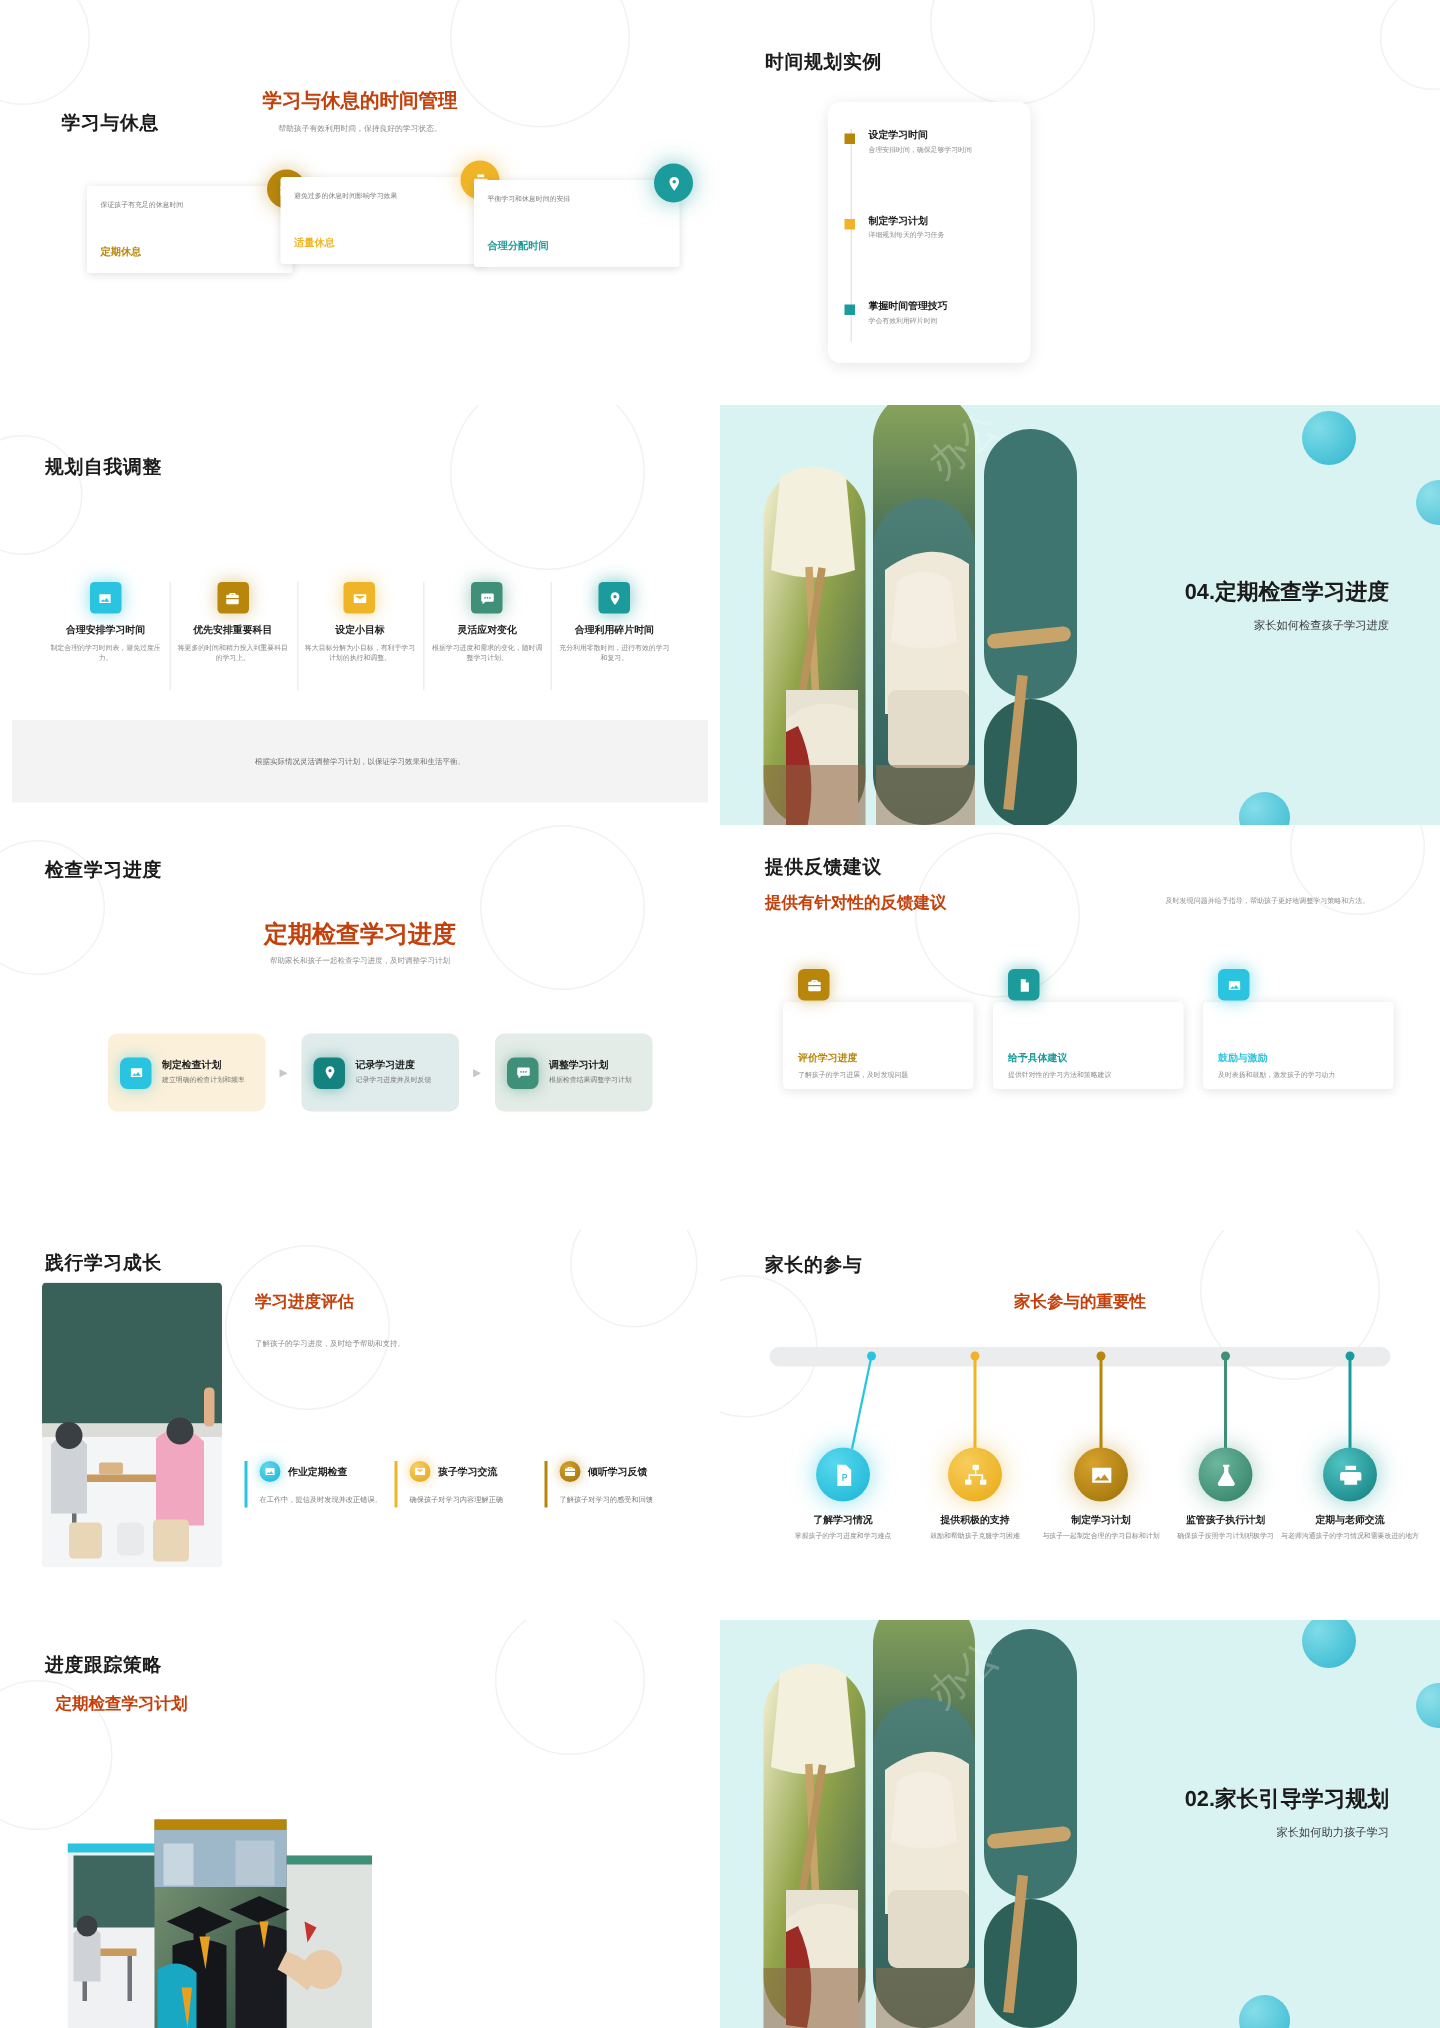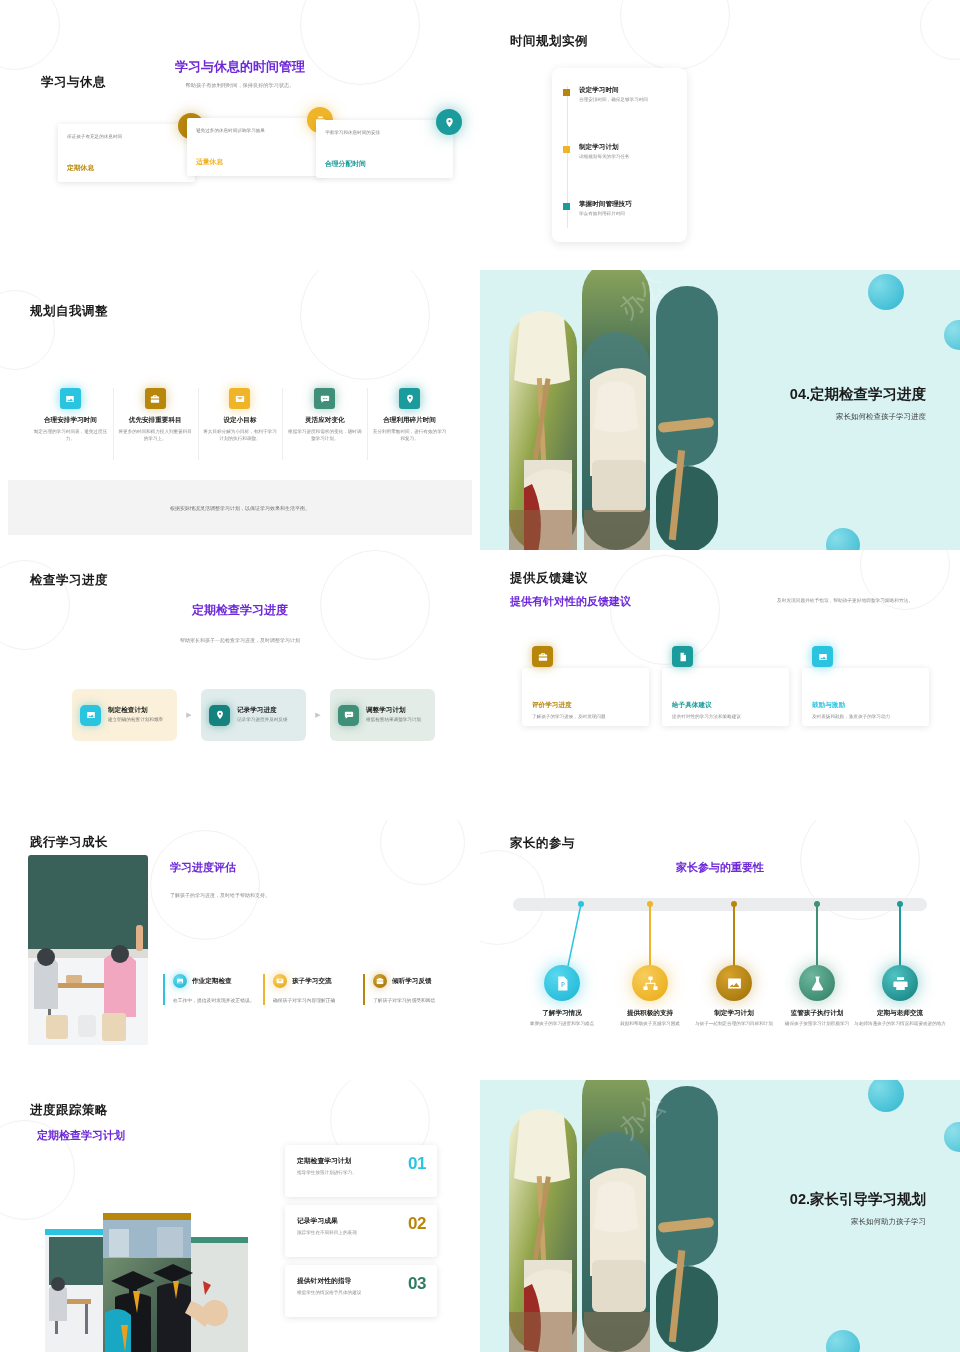--- a/index.html
+++ b/index.html
@@ -7,21 +7,21 @@
   body{
     width:960px; height:1352px;
     font-family:"Liberation Sans","DejaVu Sans",sans-serif;
     color:#222; overflow:hidden; position:relative;
   }
   .grid{ display:grid; grid-template-columns:480px 480px;
          grid-template-rows:270px 280px 270px 260px 272px; width:960px; height:1352px; }
   .slide{ position:relative; overflow:hidden; background:#fff; }
 
   .stitle{ font-size:12.5px; font-weight:bold; color:#1b1b1b; letter-spacing:.5px; }
-  .htitle{ font-weight:bold; color:#6d28d9; }
+  .htitle{ font-weight:bold; color:#c2410c; }
   .sub{ color:#8b8b8b; }
 
   
   .deco{ position:absolute; border:1px solid #f2f2f2; border-radius:50%; pointer-events:none; }
 
   
   .s1-h{ position:absolute; left:41px; top:33px;margin-top:41px; }
   .s1-t{ position:absolute; left:0; right:0; top:58px; text-align:center; font-size:13px; }
   .s1-s{ position:absolute; left:0; right:0; top:82px; text-align:center; font-size:5.2px; }
   .s1-cards{ position:absolute; left:58px; top:118px; width:370px; height:68px; }
@@ -59,21 +59,21 @@
 
   
   .hero{ background:#d9f3f2; }
   .hero .ht{ position:absolute; right:34px; font-size:14.5px; font-weight:bold; color:#1b1b1b; text-align:right;}
   .hero .hs{ position:absolute; right:34px; font-size:7.5px; color:#3b3b3b; text-align:right;}
   .hero-img{ position:absolute; left:26px; top:0; width:240px; height:100%; }
   .blob{ position:absolute; border-radius:50%; }
 
   
   .s5-h{ position:absolute; left:30px; top:22px; }
-  .s5-t{ position:absolute; left:0; right:0; top:52px; text-align:center; font-size:12px; }
+  .s5-t{ position:absolute; left:0; right:0; top:63px; text-align:center; font-size:16px; }
   .s5-s{ position:absolute; left:0; right:0; top:87px; text-align:center; font-size:5px; }
   .s5-flow{ position:absolute; left:72px; top:139px; display:flex; align-items:center; }
   .s5-card{ width:105px; height:52px; border-radius:6px; display:flex; align-items:center;
             padding:0 8px; }
   .s5-ico{ width:21px; height:21px; border-radius:5px; flex:0 0 21px; margin-right:7px;
            display:flex; align-items:center; justify-content:center; color:#fff; }
   .s5-ct{ font-size:6.6px; font-weight:bold; }
   .s5-cd{ font-size:4.6px; color:#777; margin-top:2px; line-height:1.5; }
   .s5-arrow{ width:24px; text-align:center; color:#c7c7c7; font-size:7px; }
 
@@ -575,37 +575,20 @@
         <path d="M112 102 q17-8 34 0 v65 h-34z" fill="#1a1b20"></path>
         <path d="M128 96 l3 18 3-18z" fill="#e8a020"></path>
         <path d="M60 128 q14-9 26 2 v37 H60z" fill="#19a8c4"></path>
         <path d="M146 116 q14 4 20 16 l-6 10 q-12-10-20-14z" fill="#e8c9a8"></path>
         <circle cx="170" cy="128" r="13" fill="#e8c9a8"></circle>
         <path d="M158 96 l8 4-6 10z" fill="#c4342a"></path>
         <path d="M76 140 l4 27 3-27z" fill="#e8a020"></path>
       </svg>
     </div>
 
-    <div class="s9-list">
-      <div class="s9-card">
-        <div class="s9-ct">定期检查学习计划</div>
-        <div class="s9-cd">指导学生按照计划进行学习。</div>
-        <div class="s9-num" style="color:#2bc4e0;">01</div>
-      </div>
-      <div class="s9-card">
-        <div class="s9-ct">记录学习成果</div>
-        <div class="s9-cd">跟踪学生在不同科目上的表现</div>
-        <div class="s9-num" style="color:#b8860b;">02</div>
-      </div>
-      <div class="s9-card">
-        <div class="s9-ct">提供针对性的指导</div>
-        <div class="s9-cd">根据学生的情况给予具体的建议</div>
-        <div class="s9-num" style="color:#2f7d5f;">03</div>
-      </div>
-    </div>
   </div>
 
   <div class="slide hero">
     <div class="hero-img">
       <svg width="240" height="272" viewBox="0 0 240 272" preserveAspectRatio="none">
         <defs>
           <linearGradient id="g5a" x1="0" y1="0" x2="1" y2="1">
             <stop offset="0" stop-color="#f7f3d8"></stop>
               <stop offset=".45" stop-color="#93a54a"></stop>
               <stop offset="1" stop-color="#3f5f52"></stop>

